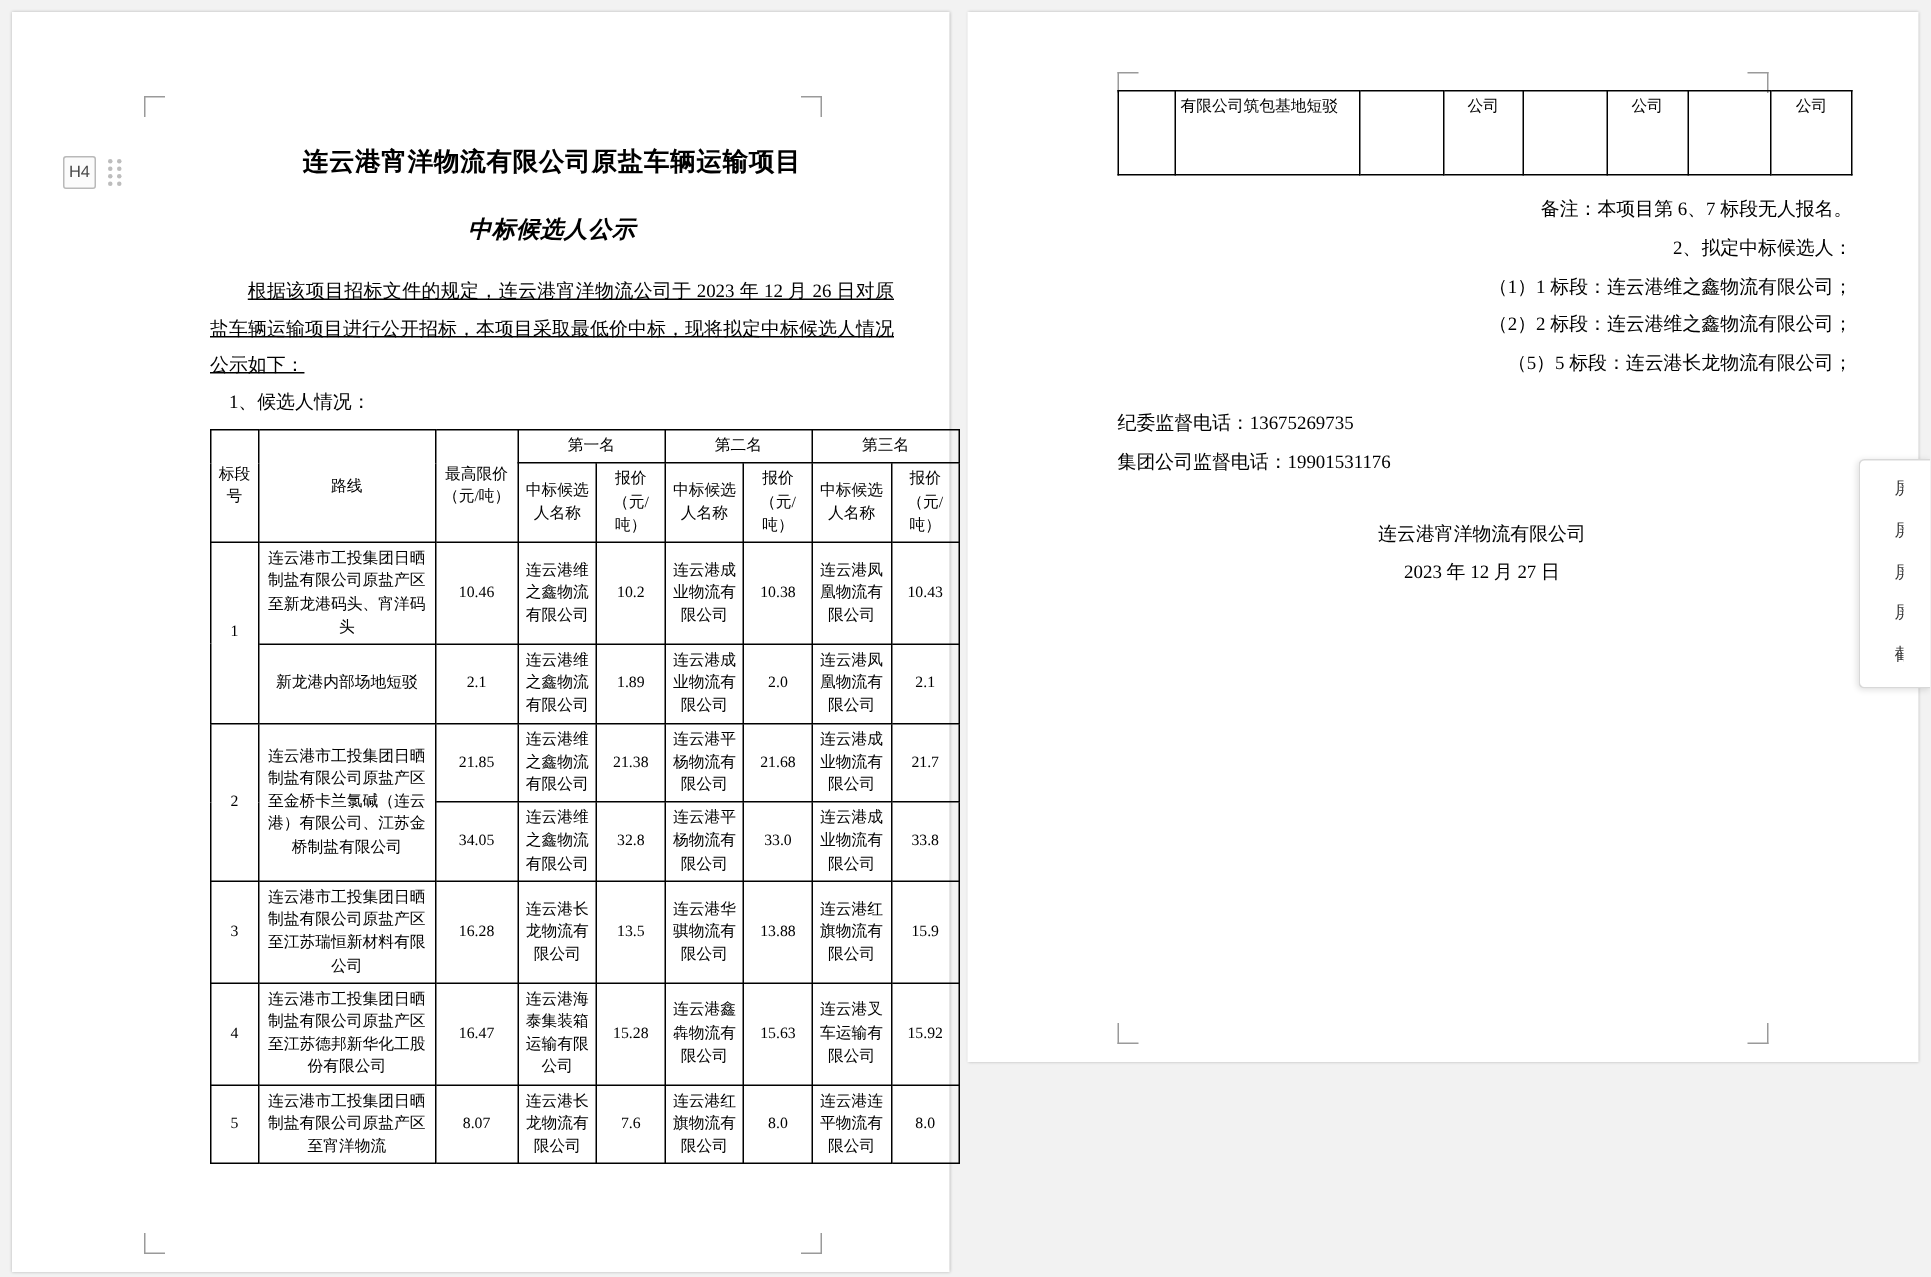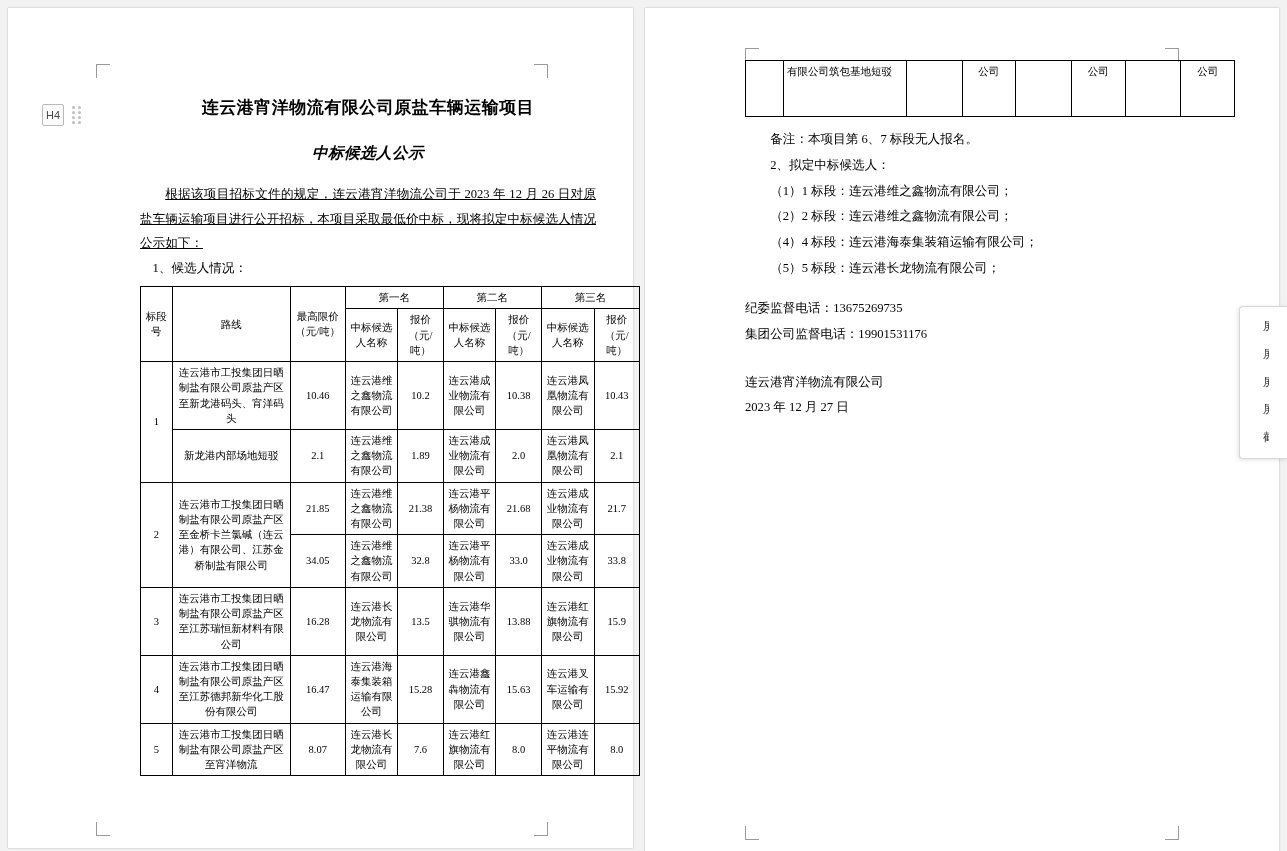--- a/index.html
+++ b/index.html
@@ -16,21 +16,21 @@
     background: #f2f2f2;
   }
 
   
   .page {
     position: absolute;
     background: #ffffff;
     box-shadow: 0 0 2px rgba(0,0,0,0.25);
   }
   #page-left  { left: 8px;  top: 8px;  width: 625px; height: 840px; }
-  #page-right { left: 645px; top: 8px; width: 634px; height: 844px; }
+  #page-right { left: 645px; top: 8px; width: 634px; height: 700px; }
 
   
   .crop { position: absolute; width: 14px; height: 14px; }
   .crop.tl { border-left: 1px solid #9a9a9a; border-top: 1px solid #9a9a9a; }
   .crop.tr { border-right: 1px solid #9a9a9a; border-top: 1px solid #9a9a9a; }
   .crop.bl { border-left: 1px solid #9a9a9a; border-bottom: 1px solid #9a9a9a; }
   .crop.br { border-right: 1px solid #9a9a9a; border-bottom: 1px solid #9a9a9a; }
 
   
   .doc-body {
@@ -119,25 +119,25 @@
   .t-a { width: 34px; }
   .t-b { width: 110px; }
   .t-c { width: 50px; }
   .t-d { width: 48px; }
   .t-e { width: 50px; }
   .t-f { width: 48px; }
   .t-g { width: 50px; }
   .t-h { width: 48px; }
 
   .rp { font-size: 12.6px; line-height: 2.05; margin: 0; color: #000; }
-  .rp.ind2 { text-indent: 2em; }
+  .rp.ind2 { text-indent: 2em; text-align: right; }
   .rp.just { text-align: justify; text-indent: 2em; }
   .spacer-10 { height: 10px; }
   .sign {
-    text-align: left;
+    text-align: center;
     font-size: 12.6px;
     line-height: 2.0;
     margin-top: 22px;
     padding-right: 4px;
   }
 
   
   .handle-widget {
     position: absolute;
     left: 34px; top: 96px;
@@ -369,21 +369,20 @@
       </tbody>
         </table>
 
       <div class="spacer-10"></div>
 
       <p class="rp ind2">备注：本项目第 6、7 标段无人报名。</p>
       <p class="rp ind2">2、拟定中标候选人：</p>
 
       <p class="rp ind2">（1）1 标段：连云港维之鑫物流有限公司；</p>
       <p class="rp ind2">（2）2 标段：连云港维之鑫物流有限公司；</p>
-      <p class="rp ind2">（4）4 标段：连云港海泰集装箱运输有限公司；</p>
       <p class="rp ind2">（5）5 标段：连云港长龙物流有限公司；</p>
 
 
       <p class="rp" style="margin-top:14px;">纪委监督电话：13675269735</p>
       <p class="rp">集团公司监督电话：19901531176</p>
 
       <div class="sign">
         <div>连云港宵洋物流有限公司</div>
         <div>2023 年 12 月 27 日</div>
       </div>

